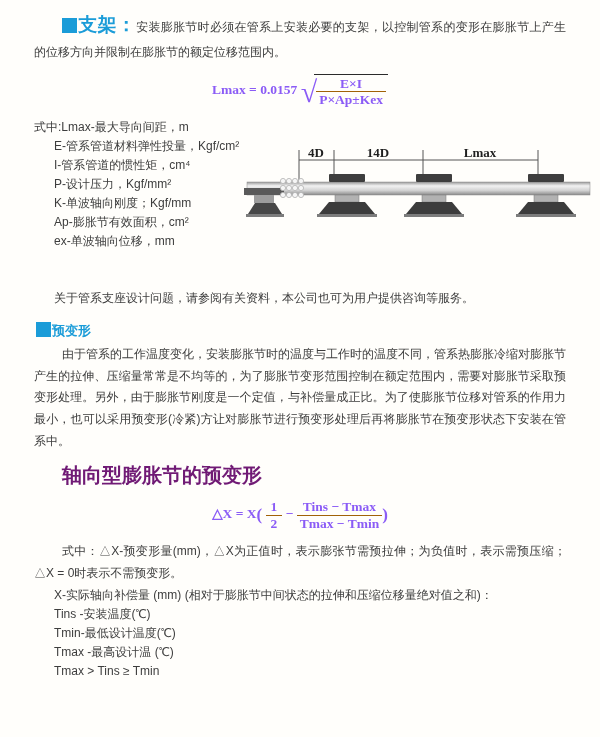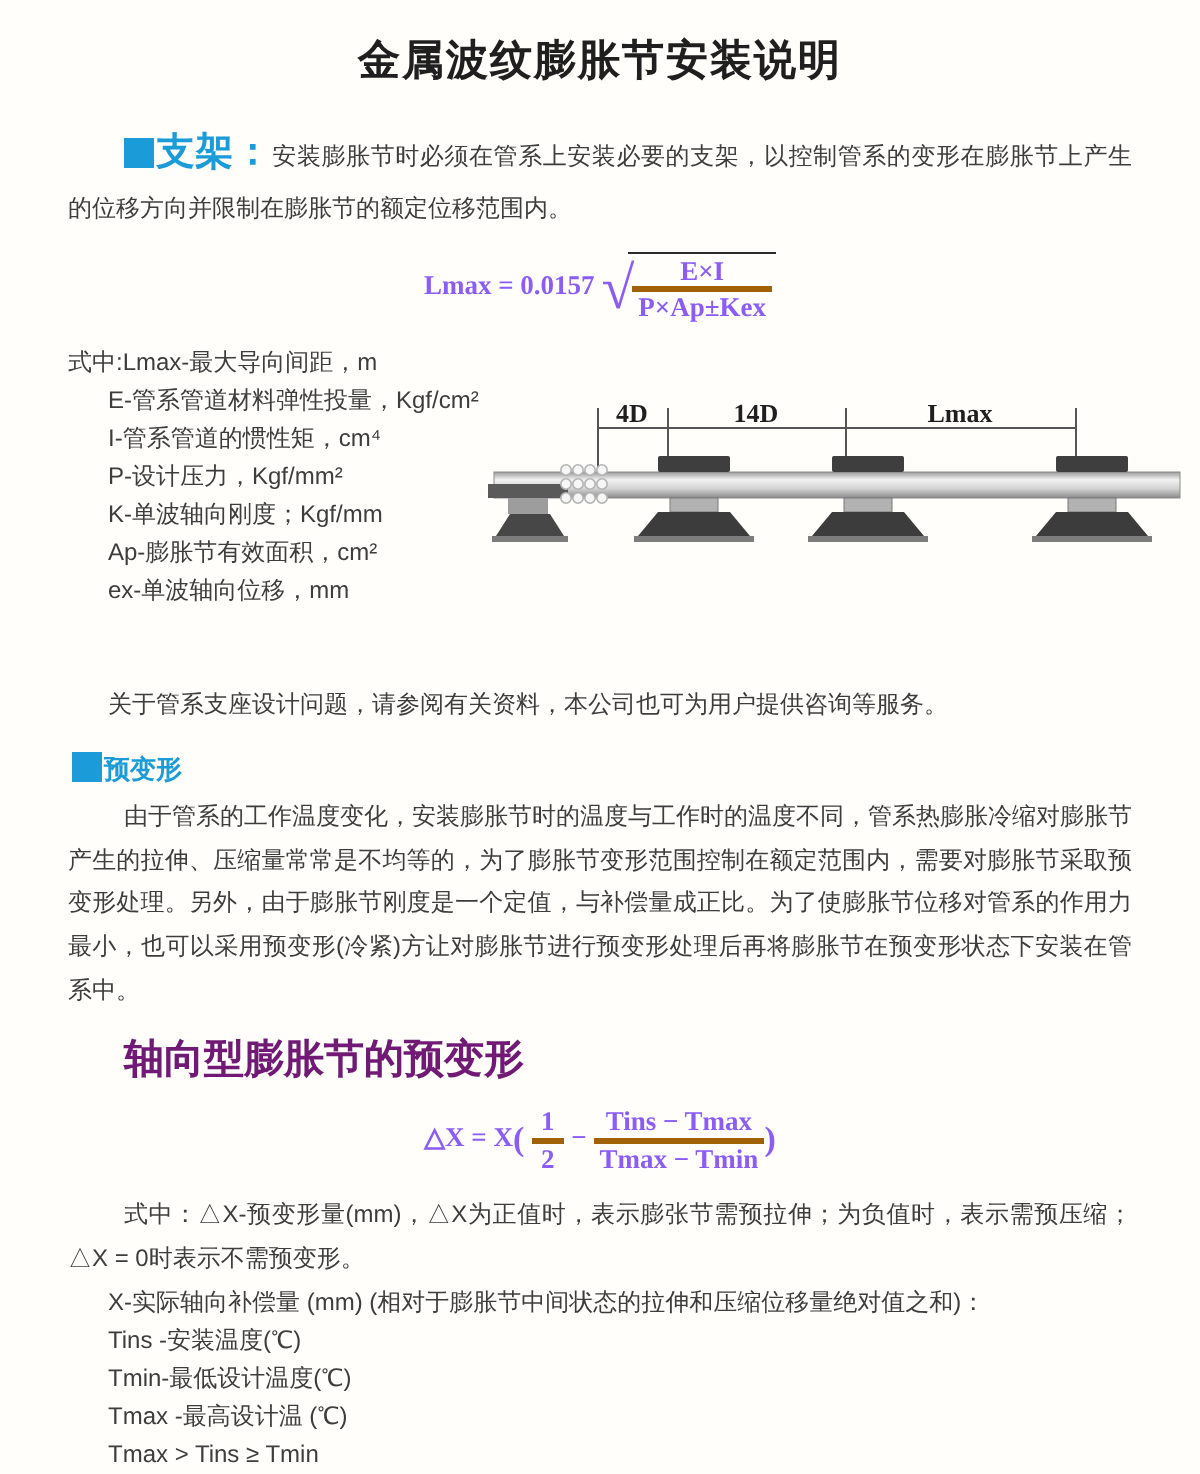--- a/index.html
+++ b/index.html
@@ -33,36 +33,35 @@
   .def-line.ind{padding-left:20px;}
   .note-line{line-height:1.7;padding-left:20px;white-space:nowrap;}
   
   .formula{
     font-family:"Liberation Serif",serif;font-weight:bold;font-size:13.5px;
     color:#8b5cf6;text-align:center;margin:10px 0;
   }
   .formula .frac{
     display:inline-block;vertical-align:middle;text-align:center;line-height:1.15;
   }
-  .formula .frac .num{display:block;border-bottom:3px solid #a16207;padding:0 5px;}
+  .formula .frac .num{display:block;border-bottom:1px solid #a16207;padding:0 5px;}
   .formula .frac .den{display:block;padding:0 3px;}
   .sqrt{display:inline-flex;align-items:center;vertical-align:middle;}
   .sqrt .rad{font-size:30px;font-weight:normal;line-height:0.9;margin-right:-3px;transform:translateY(1px);}
   .sqrt .sqrt-body{display:inline-block;border-top:1.6px solid #2b2b2b;padding:1px 2px 0 2px;}
   .paren{font-size:17px;vertical-align:middle;}
   
   .diagram{position:absolute;top:26px;right:-26px;width:350px;height:84px;}
   .dim-label{font-family:"Liberation Serif",serif;font-weight:bold;font-size:13px;fill:#1f1f1f;}
 </style>
 </head>
 <body>
 
 <div class="page">
 
-  <div class="doc-title">金属波纹膨胀节安装说明</div>
 
   <p class="para ti"><span class="sec-bullet"></span><span class="sec-head-inline">支架：</span><span>安装膨胀节时必须在管系上安装必要的支架，以控制管系的变形在膨胀节上产生的位移方向并限制在膨胀节的额定位移范围内。</span></p>
 
 
   <div class="formula">
     <span>Lmax = 0.0157</span>
     <span class="sqrt">
         <span class="rad">√</span>
         <span class="sqrt-body"><span class="frac"><span class="num">E×I</span><span class="den">P×Ap±Kex</span></span></span>
       </span>

